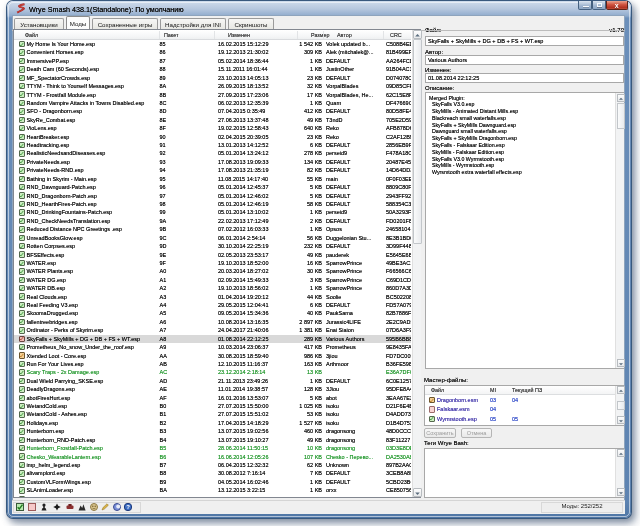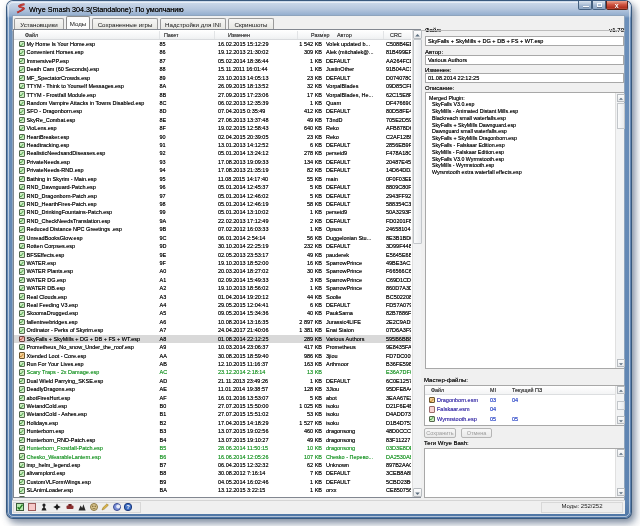--- a/index.html
+++ b/index.html
@@ -1,19 +1,19 @@
 <!DOCTYPE html>
 <html><head><meta charset="utf-8"><style>*{margin:0;padding:0;box-sizing:border-box}html,body{width:640px;height:526px;overflow:hidden;background:#ffffff;font-family:"Liberation Sans",sans-serif;}.abs{position:absolute}.lbl{position:absolute;font-size:6px;color:#1a1a1a;white-space:nowrap;text-shadow:0 0 0.4px}.inp{position:absolute;background:#fff;border:1px solid #a8a8a8;font-size:5.6px;color:#1a1a1a;white-space:nowrap;overflow:hidden;text-shadow:0 0 0.4px}.hdrtxt{position:absolute;font-size:5.4px;color:#444;white-space:nowrap;top:2px;text-shadow:0 0 0.3px}.r{position:absolute;height:8.42px;font-size:5.5px;white-space:nowrap;overflow:hidden;width:100%}.c{position:absolute;top:0;line-height:8.42px;white-space:nowrap;text-shadow:0 0 0.5px}</style></head><body>
 <div class="abs" style="left:7px;top:1px;width:624px;height:517px;border-radius:6px;background:linear-gradient(180deg,#cfdcec 0px,#b6c7de 8px,#8fabcd 15px,#6b8fba 17px,#5d83b1 500px,#4f76a5 517px);box-shadow:0 0 0 1px #39597e, 2px 3px 6px 1px rgba(60,80,110,0.5), 5px 6px 10px rgba(80,100,130,0.35);"></div>
 <div class="abs" style="left:8px;top:2px;width:622px;height:515px;border-radius:5px;border:1px solid rgba(255,255,255,0.55);pointer-events:none"></div>
 <svg class="abs" style="left:15px;top:3px" width="12" height="11" viewBox="0 0 12 11">
     <path d="M9.5 1.2 C5.5 1.8 3.6 2.6 4.2 3.6 C4.8 4.6 8.8 4.2 9.0 5.4 C9.2 6.6 5.2 7.6 2.2 9.6" stroke="#a81e1e" stroke-width="1.9" fill="none"></path>
     <path d="M9.5 1.2 C5.5 1.8 3.6 2.6 4.2 3.6 C4.8 4.6 8.8 4.2 9.0 5.4 C9.2 6.6 5.2 7.6 2.2 9.6" stroke="#d85a4a" stroke-width="0.7" fill="none"></path>
   </svg>
-<div class="abs" style="left:29px;top:4.5px;font-size:7.2px;color:#111;white-space:nowrap;text-shadow:0 0 0.4px">Wrye Smash 304.3(Standalone): По умолчанию</div>
+<div class="abs" style="left:29px;top:4.5px;font-size:7.2px;color:#111;white-space:nowrap;text-shadow:0 0 0.4px">Wrye Smash 438.1(Standalone): По умолчанию</div>
 <div class="abs" style="left:578px;top:1px;width:14px;height:8.5px;background:linear-gradient(#dbe5f0,#9fb5cf 60%,#8ca6c5);border:1px solid #44607f;border-top:none;border-radius:0 0 2px 2px">
     <div class="abs" style="left:3.5px;top:4.5px;width:6px;height:1.6px;background:#f6f9fc;box-shadow:0 0.5px 0.5px rgba(0,0,0,0.35)"></div>
   </div>
 <div class="abs" style="left:592px;top:1px;width:13.5px;height:8.5px;background:linear-gradient(#dbe5f0,#9fb5cf 60%,#8ca6c5);border:1px solid #44607f;border-top:none;border-radius:0 0 2px 2px">
     <div class="abs" style="left:3.5px;top:2px;width:5.5px;height:4px;border:1.1px solid #f6f9fc;box-shadow:0 0.5px 0.5px rgba(0,0,0,0.3)"></div>
   </div>
 <div class="abs" style="left:605.5px;top:1px;width:22.5px;height:8.5px;background:linear-gradient(#eba28e,#cf5340 45%,#b03121 85%,#c2553f);border:1px solid #5f2318;border-top:none;border-radius:0 0 2px 2px">
     <div class="abs" style="left:0;top:0.5px;width:100%;text-align:center;font-size:7px;line-height:7px;color:#fff;font-weight:bold;text-shadow:0 1px 1px rgba(0,0,0,0.4)">x</div>
   </div>
 <div class="abs" style="left:12px;top:15px;width:613px;height:499px;background:#f0f0f0;border:1px solid #8ea4bd"></div>

